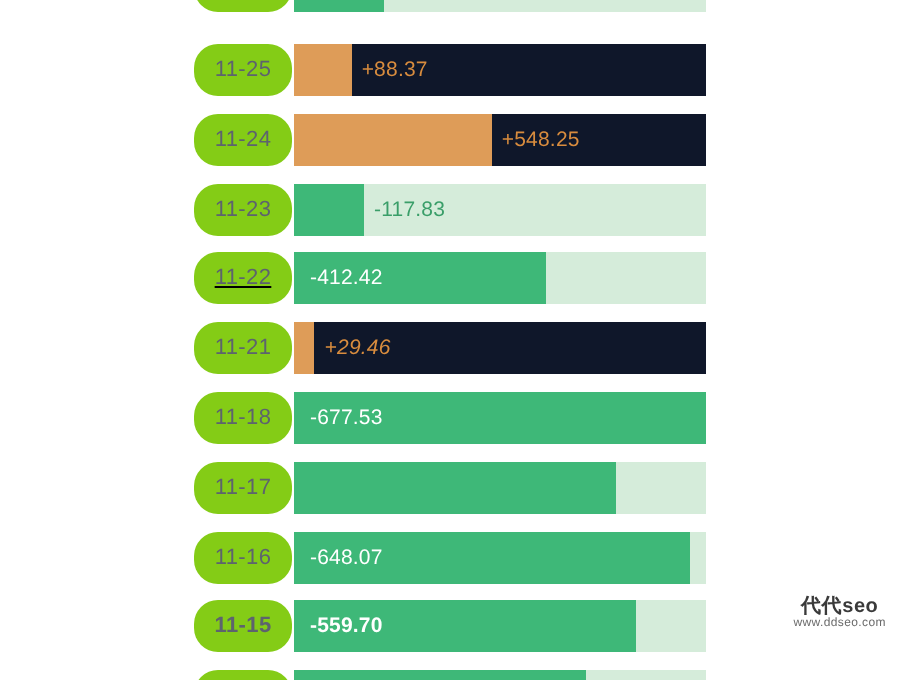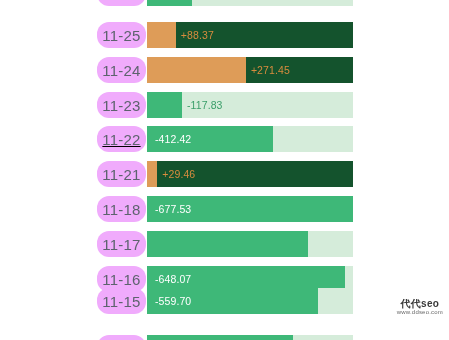--- a/index.html
+++ b/index.html
@@ -29,38 +29,38 @@
     left: 0;
     width: 256px;
     height: 26px;
     display: flex;
     align-items: stretch;
   }
 
   .date-cell {
     width: 49px;
     flex: 0 0 49px;
-    background: #f0abfc;
+    background: #84cc16;
     display: flex;
     align-items: center;
     justify-content: center;
-    font-size: 15px;
+    font-size: 11px;
     color: #5d636e;
     letter-spacing: 0.2px;
     border-radius: 12px;
   }
 
   .track {
     position: relative;
     flex: 1 1 auto;
     margin-left: 1px;
     overflow: hidden;
   }
   .track.neg { background: #d5ecda; }
-  .track.pos { background: #14532d; }
+  .track.pos { background: #0f172a; }
 
   .fill {
     position: absolute;
     left: 0;
     top: 0;
     bottom: 0;
   }
   .fill.neg { background: #3eb878; }
   .fill.pos { background: #de9c58; }
 
@@ -118,42 +118,42 @@
       <div class="date-cell">11-25</div>
       <div class="track pos">
         <div class="fill pos" style="width: 14%;"></div>
         <div class="value outside-pos" style="left: calc(14% + 5px);">+88.37</div>
       </div>
     </div>
     <div class="bar-row" style="top: 57px;">
       <div class="date-cell">11-24</div>
       <div class="track pos">
         <div class="fill pos" style="width: 48%;"></div>
-        <div class="value outside-pos" style="left: calc(48% + 5px);">+271.45</div>
+        <div class="value outside-pos" style="left: calc(48% + 5px);">+548.25</div>
       </div>
     </div>
     <div class="bar-row" style="top: 92px;">
       <div class="date-cell">11-23</div>
       <div class="track neg">
         <div class="fill neg" style="width: 17%;"></div>
         <div class="value outside-neg" style="left: calc(17% + 5px);">-117.83</div>
       </div>
     </div>
     <div class="bar-row" style="top: 126px; text-decoration: underline;">
       <div class="date-cell">11-22</div>
       <div class="track neg">
         <div class="fill neg" style="width: 61%;"></div>
         <div class="value inside">-412.42</div>
       </div>
     </div>
     <div class="bar-row" style="top: 161px;">
       <div class="date-cell">11-21</div>
       <div class="track pos">
         <div class="fill pos" style="width: 5%;"></div>
-        <div class="value outside-pos" style="left: calc(5% + 5px);">+29.46</div>
+        <div class="value outside-pos" style="left: calc(5% + 5px); font-style: italic;">+29.46</div>
       </div>
     </div>
     <div class="bar-row" style="top: 196px;">
       <div class="date-cell">11-18</div>
       <div class="track neg">
         <div class="fill neg" style="width: 100%;"></div>
         <div class="value inside">-677.53</div>
       </div>
     </div>
     <div class="bar-row" style="top: 231px;">
@@ -162,21 +162,21 @@
         <div class="fill neg" style="width: 78%;"></div>
       </div>
     </div>
     <div class="bar-row" style="top: 266px;">
       <div class="date-cell">11-16</div>
       <div class="track neg">
         <div class="fill neg" style="width: 96%;"></div>
         <div class="value inside">-648.07</div>
       </div>
     </div>
-    <div class="bar-row" style="top: 288px;">
+    <div class="bar-row" style="top: 300px; font-weight: bold;">
       <div class="date-cell">11-15</div>
       <div class="track neg">
         <div class="fill neg" style="width: 83%;"></div>
         <div class="value inside">-559.70</div>
       </div>
     </div>
     <div class="bar-row" style="top: 335px;">
       <div class="date-cell"></div>
       <div class="track neg">
         <div class="fill neg" style="width: 71%;"></div>

